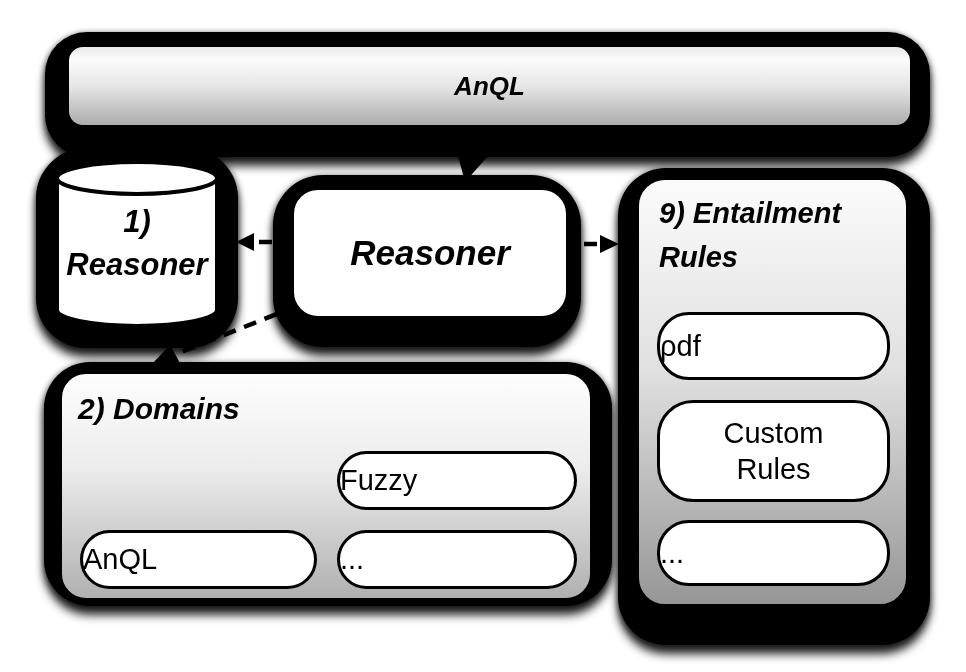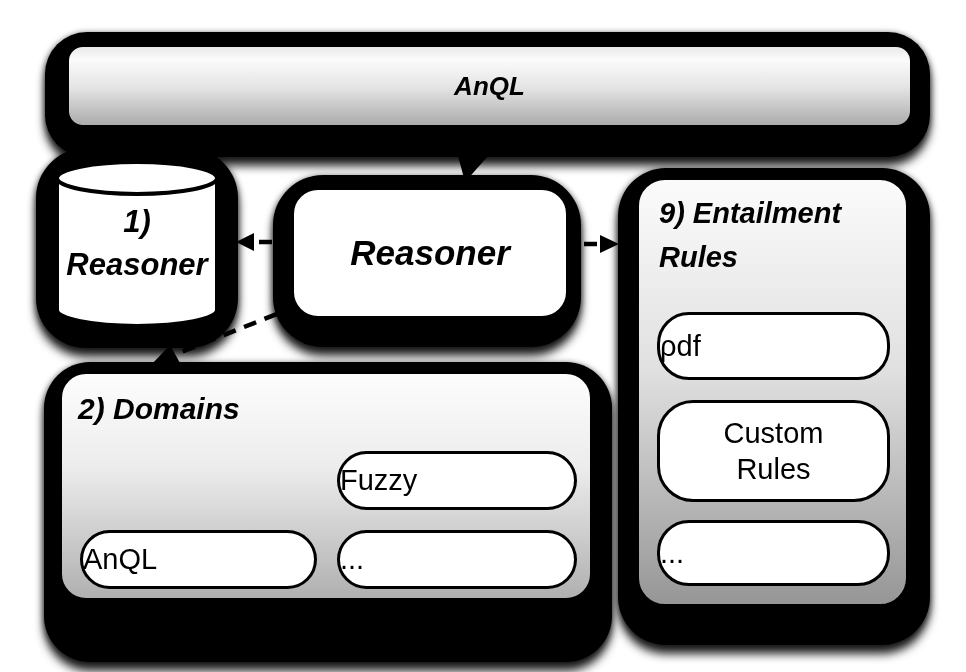--- a/index.html
+++ b/index.html
@@ -36,21 +36,21 @@
     font-size:31px;line-height:1.4;
   }
   
   .reasoner-outer{left:273px;top:175px;width:308px;height:172px;border-radius:50px;}
   .reasoner-inner{
     left:19px;top:13px;width:276px;height:130px;border-radius:26px;background:#fff;
     display:flex;align-items:center;justify-content:center;
   }
   .reasoner-label{font-size:35px;}
   
-  .domains-outer{left:44px;top:362px;width:568px;height:300px;border-radius:46px;}
+  .domains-outer{left:44px;top:362px;width:568px;height:244px;border-radius:46px;}
   .domains-inner{
     left:16px;top:10px;width:532px;height:228px;border-radius:26px;
     background:linear-gradient(180deg,#fdfdfd 0%,#ececec 42%,#b0b0b0 100%);
   }
   .domains-title{position:absolute;left:16px;top:18px;font-size:30px;}
   
   .ent-outer{left:618px;top:168px;width:312px;height:477px;border-radius:48px;}
   .ent-inner{
     left:19px;top:10px;width:271px;height:428px;border-radius:28px;
     background:linear-gradient(180deg,#fbfbfb 0%,#e0e0e0 45%,#969696 100%);

